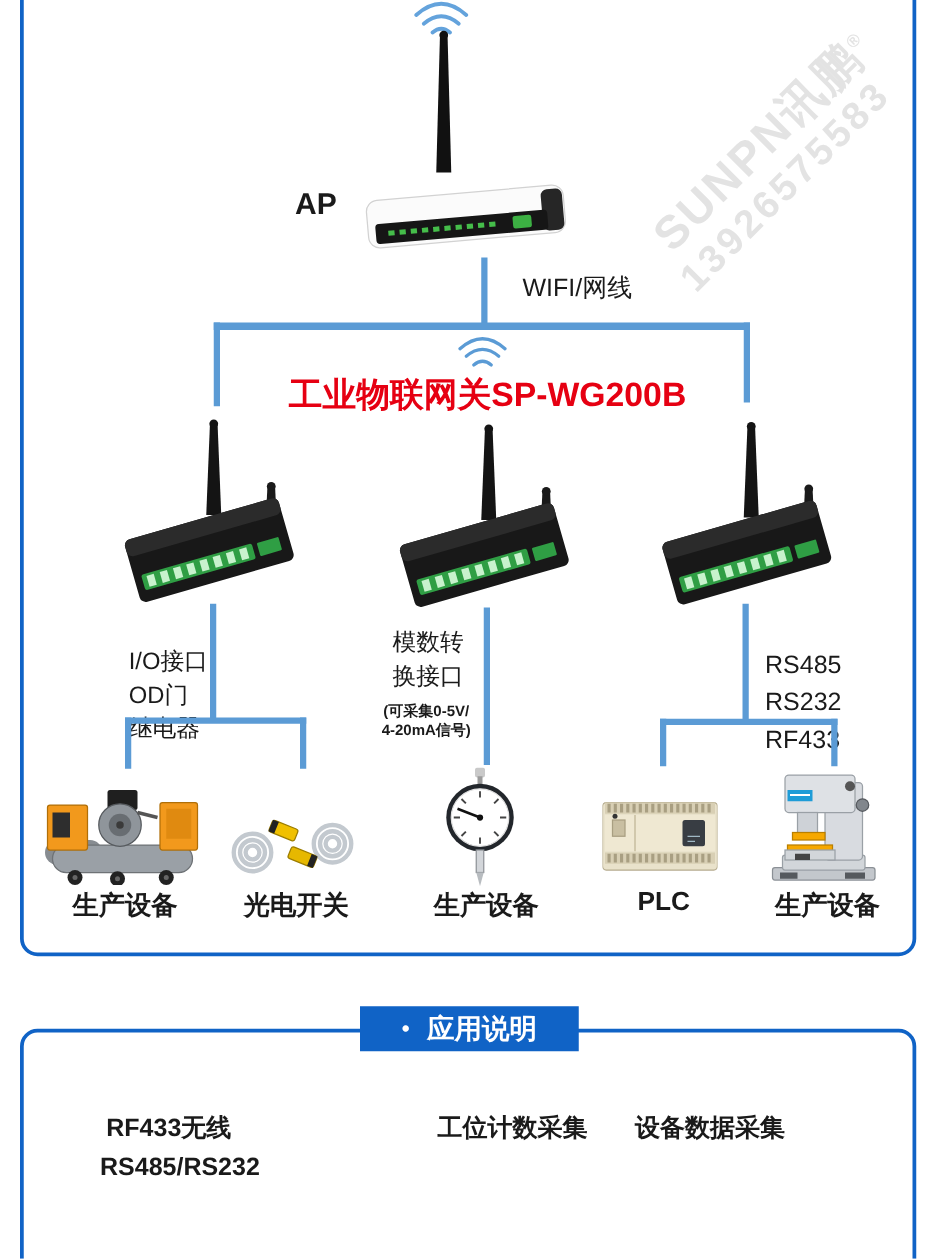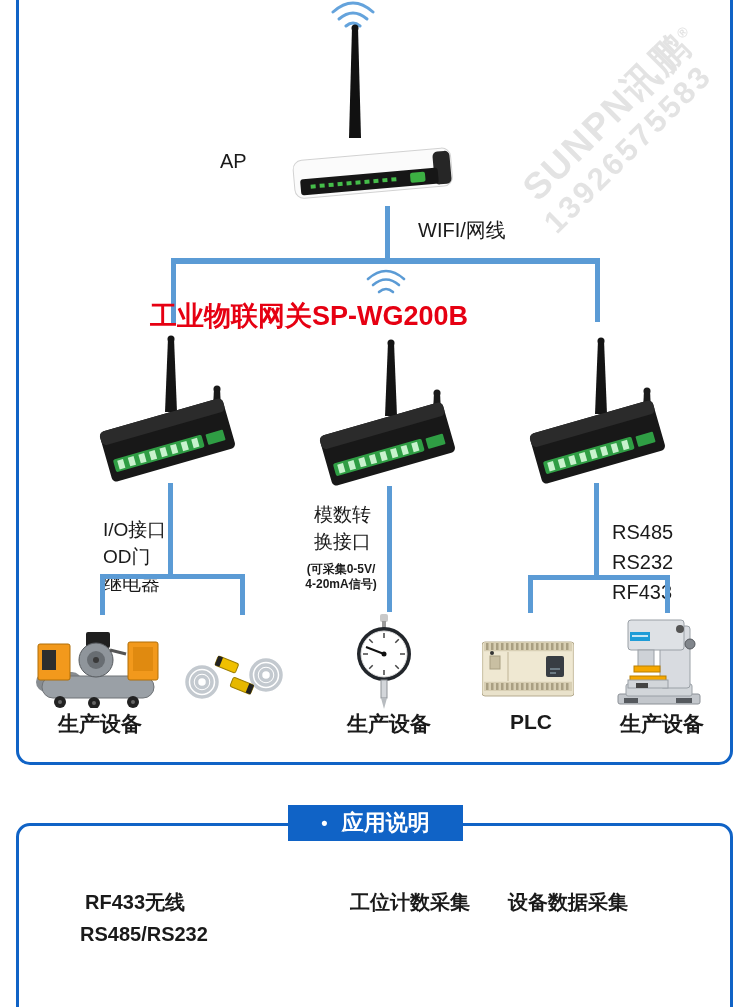--- a/index.html
+++ b/index.html
@@ -34,23 +34,23 @@
   .ln-left-h{left:100px;top:574px;width:145px;height:5px;}
   .ln-left-d1{left:100px;top:574px;width:5px;height:41px;}
   .ln-left-d2{left:240px;top:574px;width:5px;height:41px;}
   .ln-mid-v{left:387px;top:486px;width:5px;height:126px;}
   .ln-right-v{left:594px;top:483px;width:5px;height:95px;}
   .ln-right-h{left:528px;top:575px;width:142px;height:5px;}
   .ln-right-d1{left:528px;top:575px;width:5px;height:38px;}
   .ln-right-d2{left:665px;top:575px;width:5px;height:38px;}
 
   
-  .t-ap{left:220px;top:150px;font-size:20px;}
+  .t-ap{left:236px;top:150px;font-size:24px;font-weight:bold;}
   .t-wifi{left:418px;top:217px;font-size:20px;}
-  .t-title{left:150px;top:298px;width:480px;font-size:27px;font-weight:700;color:#e60012;}
+  .t-title{left:150px;top:298px;width:480px;text-align:center;font-size:27px;font-weight:700;color:#e60012;}
   .t-branch{font-size:19px;line-height:1.42;margin-top:17px;}
   .t-bl{left:103px;top:500px;text-align:left;}
   .t-bm{left:295px;top:485px;width:95px;text-align:center;}
   .t-bm-note{left:291px;top:562px;width:100px;text-align:center;font-size:12px;font-weight:700;line-height:1.25;}
   .t-br{left:612px;top:500px;font-size:20px;line-height:1.5;}
   .t-dev{top:710px;width:130px;text-align:center;font-size:21px;font-weight:700;}
   .t-dev0{left:35px;} .t-dev1{left:172px;} .t-dev2{left:324px;} .t-dev3{left:466px;} .t-dev4{left:597px;}
   .t-app{font-size:20px;font-weight:bold;}
   .r1{top:889px;} .r2{top:923px;}
   .c1a{left:85px;} .c2a{left:305px;margin-left:45px;} .c3a{left:508px;}
@@ -263,20 +263,21 @@
     <circle cx="66" cy="15" r="4" fill="#555"></circle>
     <circle cx="76" cy="30" r="5" fill="#81868c" stroke="#55595e"></circle>
     <rect x="24" y="36" width="16" height="18" fill="#ced2d7" stroke="#9aa0a6"></rect>
     <rect x="20" y="52" width="26" height="6" fill="#f6a800" stroke="#b97f00"></rect>
     <rect x="16" y="62" width="36" height="5" fill="#f6a800" stroke="#b97f00"></rect>
     <rect x="14" y="66" width="40" height="8" fill="#d2d6da" stroke="#9aa0a6"></rect>
     <rect x="22" y="69" width="12" height="5" fill="#444"></rect>
   </svg>
 
   <div class="abs t-dev t-dev0">生产设备</div>
+  <div class="abs t-dev t-dev1">光电开关</div>
   <div class="abs t-dev t-dev2">生产设备</div>
   <div class="abs t-dev t-dev3">PLC</div>
   <div class="abs t-dev t-dev4">生产设备</div>
 
   <div class="app-header">
     <span class="bullet">•</span>
     <span>应用说明</span>
   </div>
 
   <div class="abs t-app r1 c1a">RF433无线</div>

